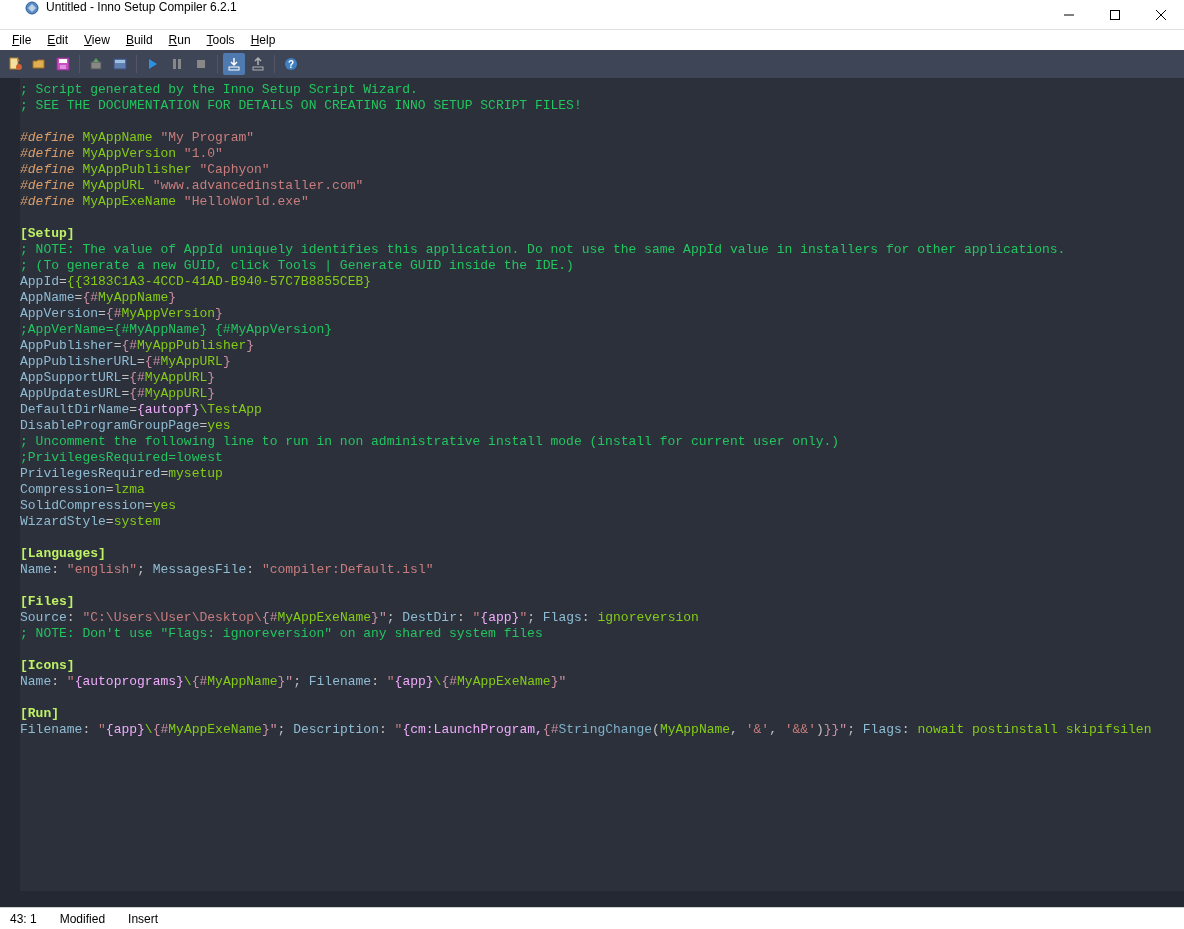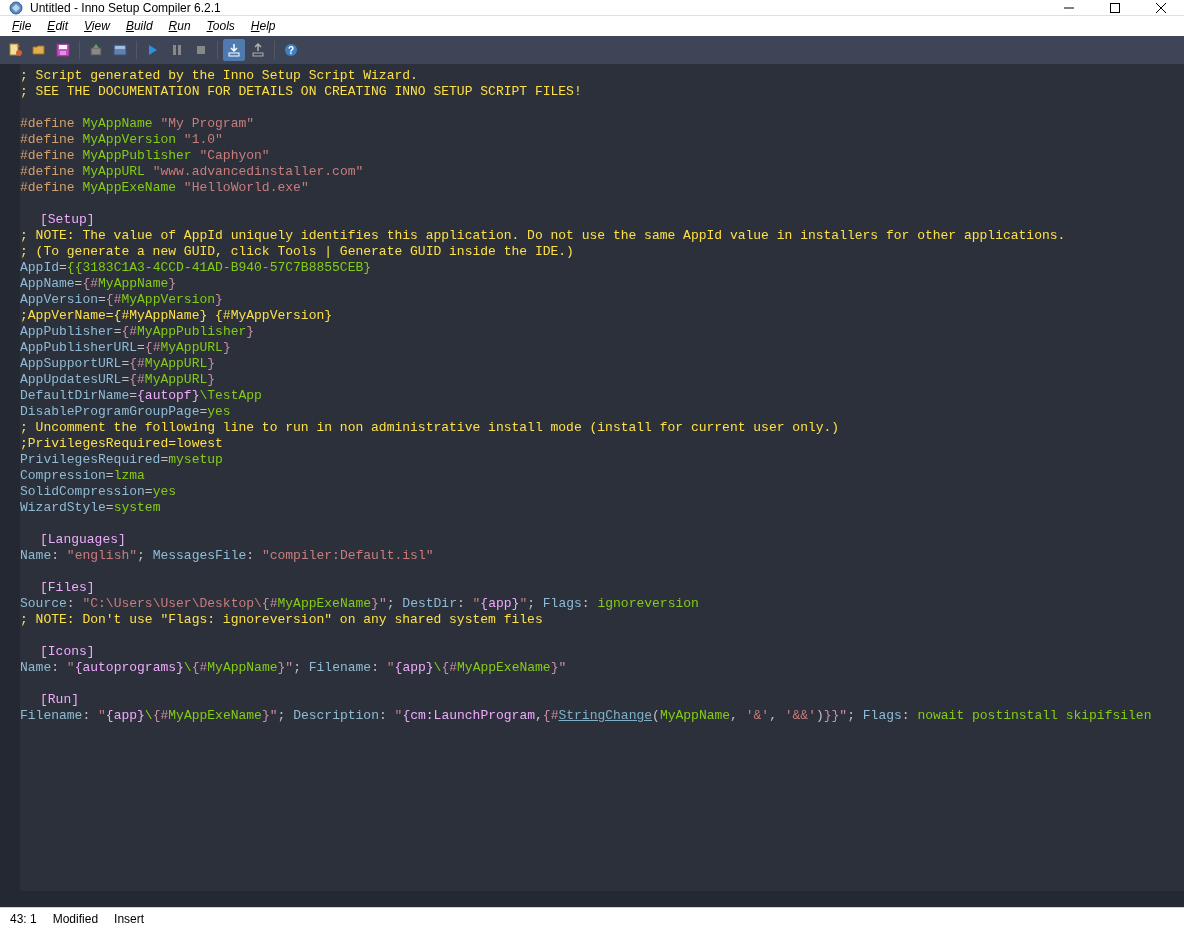--- a/index.html
+++ b/index.html
@@ -7,25 +7,25 @@
   font-family: "Segoe UI", Tahoma, sans-serif;
   font-size: 12px;
   background: #ffffff;
   width: 1184px;
   height: 929px;
   overflow: hidden;
   display: flex;
   flex-direction: column;
 }
 .titlebar {
-  height: 16px;
-  background: #ffffff;
-  display: flex;
-  align-items: center;
-  padding-left: 8px;
+  height: 30px;
+  background: #ffffff;
+  display: flex;
+  align-items: flex-start;
+  padding-left: 24px;
   border-bottom: 1px solid #e0e0e0;
 }
 .titlebar-icon {
   width: 16px; height: 16px;
   margin-right: 6px;
   display: inline-flex; align-items: center; justify-content: center;
 }
 .titlebar-title { flex: 1; font-size: 12px; color: #000; }
 .titlebar-controls { display: flex; }
 .titlebar-btn {
@@ -33,21 +33,20 @@
   display: flex; align-items: center; justify-content: center;
   font-size: 10px; color: #000;
 }
 .titlebar-btn svg { width: 10px; height: 10px; }
 .menubar {
   height: 20px;
   background: #ffffff;
   display: flex;
   align-items: center;
   padding: 0 4px;
-  font-style: italic;
 }
 .menu-item {
   padding: 2px 8px;
   font-size: 12px;
   cursor: default;
 }
 .toolbar {
   height: 28px;
   background: #3d4557;
   display: flex;
@@ -74,44 +73,44 @@
 .code {
   flex: 1;
   font-family: Consolas, "Courier New", monospace;
   font-size: 13px;
   line-height: 16px;
   padding: 4px 0 0 0;
   white-space: pre;
   color: #d0d0d0;
   overflow: hidden;
 }
-.c-comment { color: #fde047; margin-top: 8px; }
-.c-dir { color: #d99e6a; }
+.c-comment { color: #22c55e; margin-top: 8px; }
+.c-dir { color: #d99e6a; font-style: italic; }
 .c-ident { color: #84cc16; }
 .c-str { color: #c97d7d; }
-.c-section { color: #f0abfc; font-weight: normal; margin-left: 20px; }
+.c-section { color: #bef264; font-weight: bold; }
 .c-key { color: #8fbcd4; }
 .c-var { color: #cc8fa3; }
 .c-const { color: #f0abfc; }
 .c-punc { color: #c0c0c0; }
-.c-func { color: #7fb0c8; text-decoration: underline; }
+.c-func { color: #7fb0c8; }
 .output-panel {
   height: 16px;
   background: #242832;
 }
 .statusbar {
   height: 22px;
   background: #ffffff;
   border-top: 1px solid #d0d0d0;
   display: flex;
   align-items: center;
   padding: 0 10px;
   font-size: 12px;
   color: #000;
-  gap: 8px;
+  gap: 15px;
 }
 .statusbar .cell { padding-right: 8px; }
 </style>
 </head>
 <body>
 
 <div class="titlebar">
   <span class="titlebar-icon">
     <svg viewBox="0 0 16 16">
         <circle cx="8" cy="8" r="6" fill="#5a8cc4" stroke="#2a5a94" stroke-width="1"></circle>

